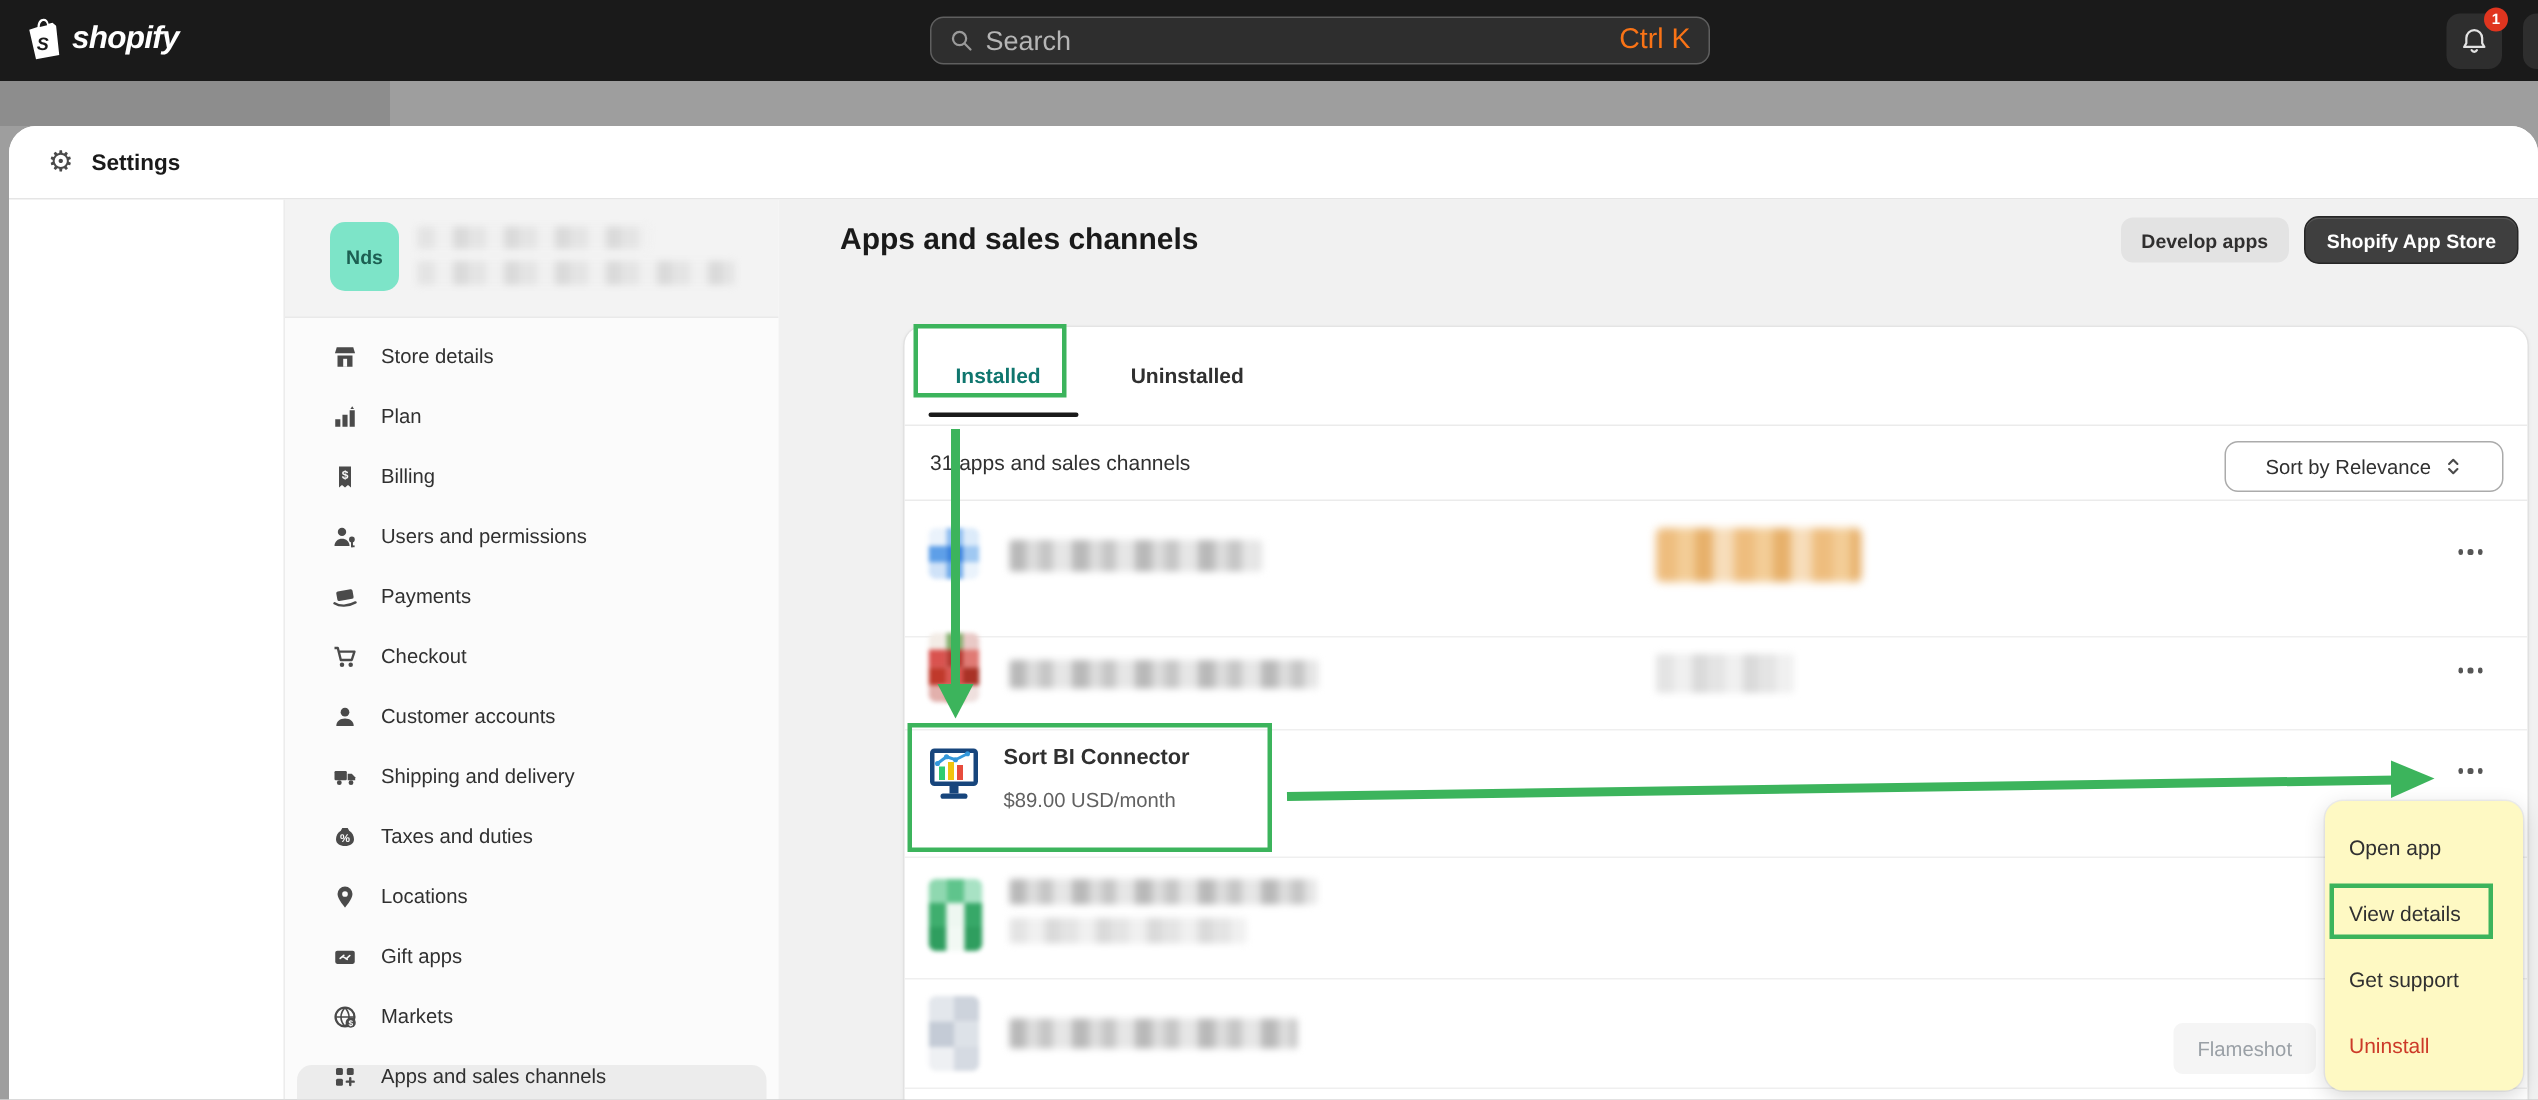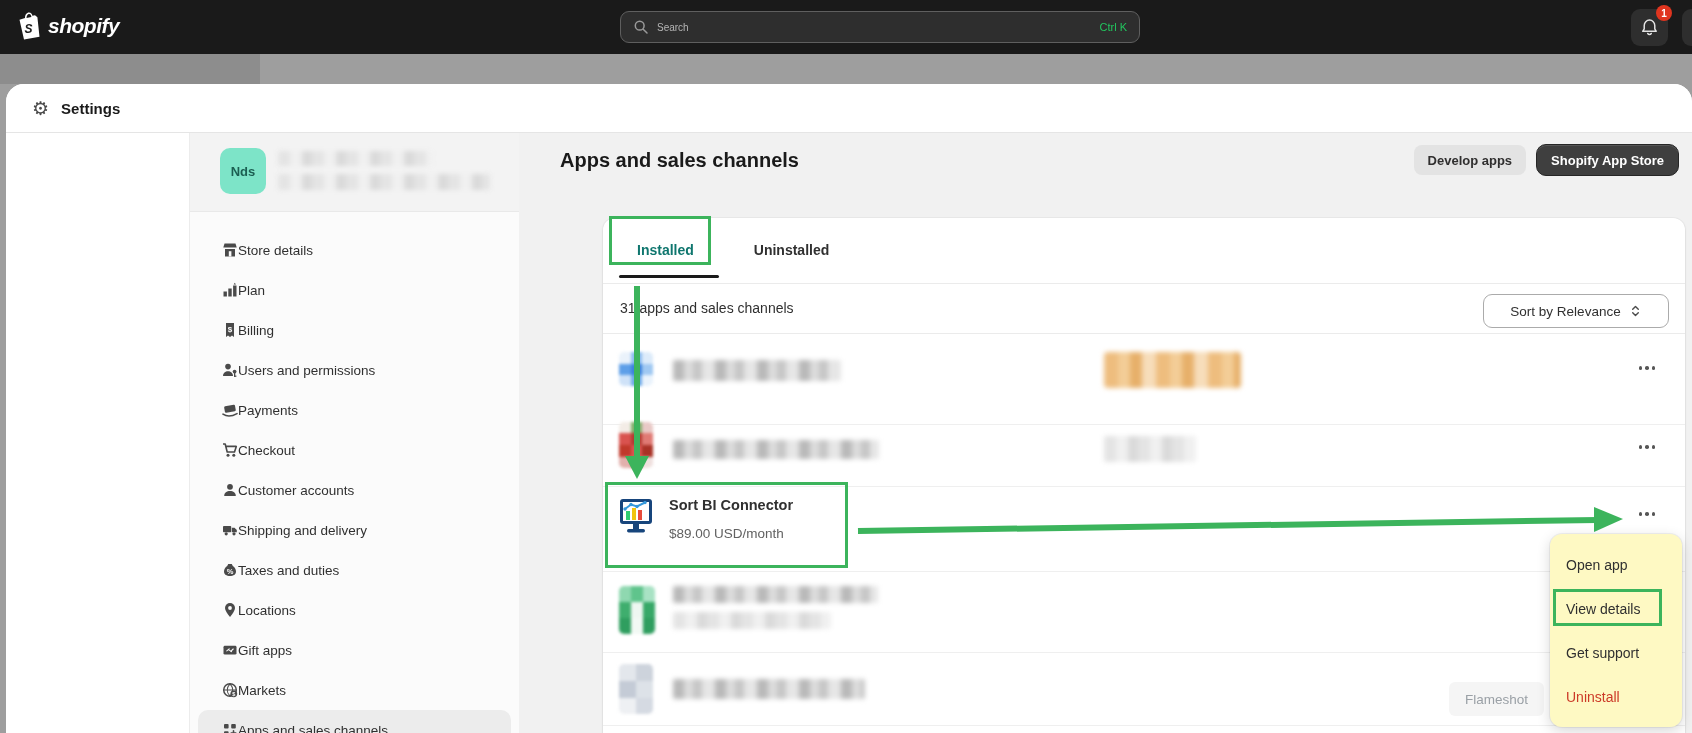--- a/index.html
+++ b/index.html
@@ -10,23 +10,23 @@
     font-family:"Liberation Sans", "DejaVu Sans", sans-serif;
     -webkit-font-smoothing:antialiased;
   }
   
   .topbar { position:absolute; left:0; top:0; width:1692px; height:54px; background:#1a1a1a; z-index:10; }
   .logo { position:absolute; left:16px; top:11px; display:flex; align-items:center; gap:6px; }
   .logo-word { color:#fff; font-size:21px; font-weight:700; font-style:italic; letter-spacing:-0.5px; }
   .searchbox { position:absolute; left:620px; top:11px; width:520px; height:32px;
     background:#2e2e2e; border:1px solid #5f5f5f; border-radius:9px;
     display:flex; align-items:center; padding:0 12px; gap:8px; }
-  .searchbox input { flex:1; background:transparent; border:none; outline:none; color:#e3e3e3; font-size:10px; font-family:inherit; }
+  .searchbox input { flex:1; background:transparent; border:none; outline:none; color:#e3e3e3; font-size:18px; font-family:inherit; }
   .searchbox input::placeholder { color:#b5b5b5; }
-  .shortcut { color:#22c55e; font-size:11px; }
+  .shortcut { color:#f97316; font-size:19px; }
   .bell-btn { position:absolute; left:1631px; top:9px; width:37px; height:37px; background:#2e2e2e; border-radius:9px;
     display:flex; align-items:center; justify-content:center; cursor:pointer; }
   .badge { position:absolute; right:-4px; top:-4px; min-width:16px; height:16px; border-radius:9px; background:#e0351f;
     color:#fff; font-size:10px; font-weight:700; display:flex; align-items:center; justify-content:center; padding:0 4px; }
   .edge-btn { position:absolute; left:1682px; top:9px; width:30px; height:37px; background:#2e2e2e; border-radius:9px; }
   
   .backdrop-dark { position:absolute; left:0; top:54px; width:260px; height:30px; background:#8d8d8d; }
   
   .modal { position:absolute; left:6px; top:84px; right:0; bottom:0; background:#fff; border-radius:18px 18px 0 0; overflow:hidden; }
   .modal-header { position:absolute; left:0; top:0; right:0; height:49px; border-bottom:1px solid #e5e5e5; background:#fff;
@@ -34,21 +34,21 @@
   .gear { font-size:19px; color:#4a4a4a; line-height:1; }
   .modal-title { font-size:15px; font-weight:700; color:#1a1a1a; }
   .modal-body { position:absolute; left:0; top:49px; right:0; bottom:0; }
   
   .gutter { position:absolute; left:0; top:0; width:183px; bottom:0; background:#fff; }
   .sidenav { position:absolute; left:183px; top:0; width:330px; bottom:0; background:#fbfbfb; border-left:1px solid #ececec; }
   .store-card { position:absolute; left:0; top:0; right:0; height:79px; background:#f3f3f3; border-bottom:1px solid #e9e9e9; }
   .avatar { position:absolute; left:30px; top:15px; width:46px; height:46px; border-radius:10px; background:#7de4c8;
     display:flex; align-items:center; justify-content:center; font-size:13px; font-weight:600; color:#1c5f52; }
   .nav-list { position:absolute; left:0; top:79px; right:0; bottom:0; padding-top:18px; }
-  .nav-item { height:40px; display:flex; align-items:center; padding-left:32px; font-size:13.5px; color:#303030; cursor:pointer; }
+  .nav-item { height:40px; display:flex; gap:16px; padding-left:32px; font-size:13.5px; color:#303030; cursor:pointer; }
   .nav-item.selected { background:#ececec; border-radius:10px; margin:0 8px; padding-left:24px; }
   .nav-item svg { flex:0 0 16px; }
   
   .content { position:absolute; left:513px; top:0; right:0; bottom:0; background:#f1f1f1; }
   .content-header { position:absolute; left:41px; right:13px; top:6px; height:42px; display:flex; align-items:center; }
   .page-title { font-size:20px; font-weight:700; color:#1a1a1a; }
   .hdr-buttons { margin-left:auto; display:flex; gap:10px; align-items:center; }
   .btn-gray { background:#e3e3e3; border:none; border-radius:8px; height:30px; padding:0 14px; font-size:13px; font-weight:600; color:#302f2f; font-family:inherit; cursor:pointer; }
   .btn-dark { background:#3f3f3f; border:1.5px solid #262626; border-radius:10px; height:32px; padding:0 14px; font-size:13px; font-weight:700; color:#fff; font-family:inherit; cursor:pointer; box-shadow:inset 0 1px 0 rgba(255,255,255,.12); }
   

